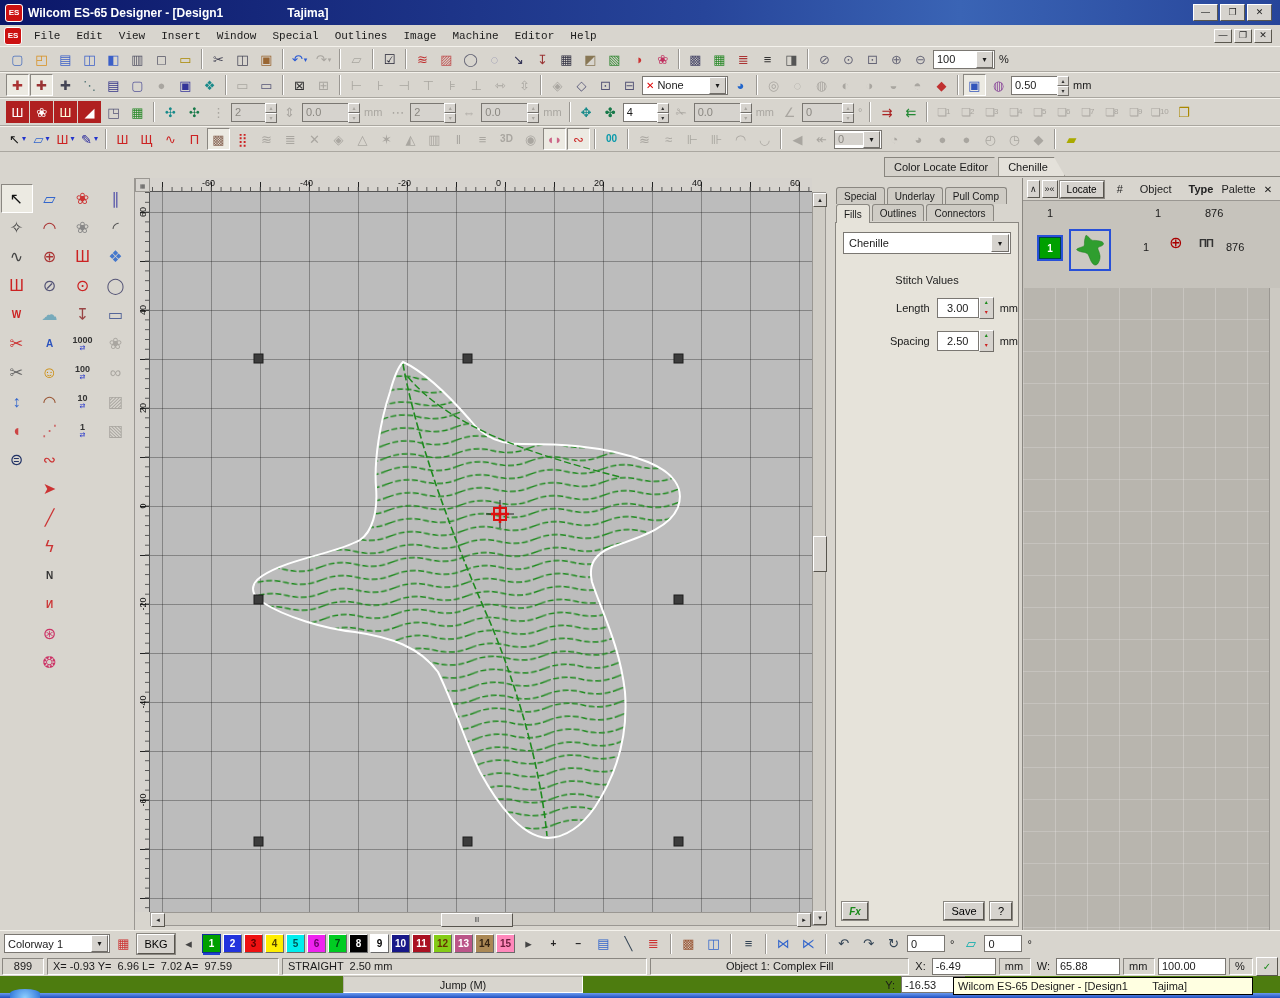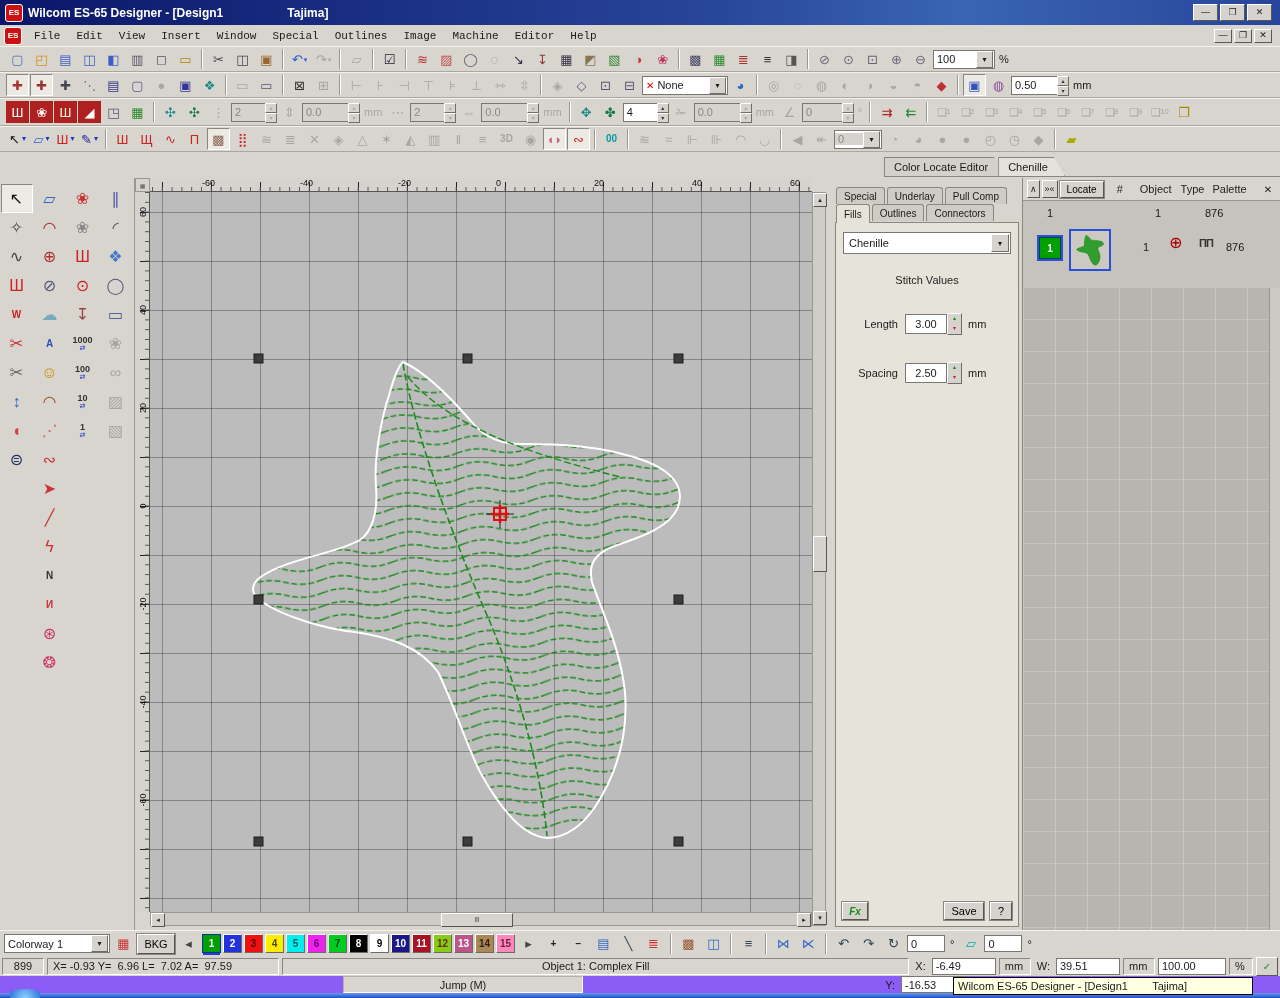--- a/index.html
+++ b/index.html
@@ -100,21 +100,21 @@
   .ptabs{display:flex;padding:9px 2px 0 4px;}
   .ptabs.second{padding-top:0;position:relative;z-index:2;}
   .ptab{height:16px;font-size:10px;padding:0 7px;background:#cfccc5;border:1px solid #8a8781;
     border-bottom:none;border-radius:3px 3px 0 0;margin-right:2px;display:flex;align-items:center;}
   .ptab.active{background:#e6e3da;height:18px;margin-bottom:-1px;}
   .pbody{position:absolute;left:3px;right:3px;top:44px;bottom:3px;background:#e6e3da;border:1px solid #8a8781;}
   .pcombo{margin:9px 7px 0 7px;height:20px;background:#fff;border:1px solid #7a7772;display:flex;align-items:center;font-size:11px;}
   .pcombo .cval{flex:1;padding:0 5px;}
   .pcombo .cdd{width:16px;height:16px;}
   .psection{text-align:center;margin-top:20px;font-size:11px;color:#222;}
-  .pfield{display:flex;align-items:center;margin-top:27px;}
+  .pfield{display:flex;align-items:center;margin-top:11px;justify-content:flex-end;}
   .pfl{width:62px;text-align:right;padding-right:7px;font-size:11px;}
   .pspinbox{width:40px;height:18px;background:#fff;border:1px solid #7a7772;display:flex;align-items:center;
     justify-content:center;font-size:11px;}
   .pspinarr{width:13px;height:20px;display:flex;flex-direction:column;background:#d6d3ce;
     border:1px solid;border-color:#fff #716e69 #716e69 #fff;}
   .pspinarr b{flex:1;font-size:6px;line-height:9px;text-align:center;}
   .pspinarr b.up{color:#1a8a1a;} .pspinarr b.dn{color:#c22;}
   .punit{padding-left:6px;font-size:11px;}
   .pfoot{position:absolute;left:6px;right:6px;bottom:6px;display:flex;align-items:center;}
   .fxbtn{width:26px;height:18px;font-size:10px;font-weight:bold;font-style:italic;color:#1a8a1a;}
@@ -147,21 +147,21 @@
   .palbar{position:absolute;left:0;top:930px;width:1280px;height:26px;background:#d8d5ce;
     border-top:1px solid #f4f2ec;display:flex;align-items:center;gap:2px;padding-left:4px;box-sizing:border-box;}
   .swatch{width:19px;height:19px;font-size:10px;font-weight:bold;display:inline-flex;align-items:center;
     justify-content:center;border:1px solid;border-color:#fff #6a6a6a #6a6a6a #fff;flex:none;box-sizing:border-box;}
   .swatch.sel{border:1px solid #10309a;box-shadow:0 3px 0 -1px #2040d0;}
   
   .st1{position:absolute;left:0;top:956px;width:1280px;height:20px;background:#d8d5ce;display:flex;
     align-items:center;gap:3px;padding:1px 2px;box-sizing:border-box;}
   .scell{height:17px;border:1px solid;border-color:#8a8781 #fff #fff #8a8781;font-size:11px;
     display:flex;align-items:center;padding:0 5px;background:#d8d5ce;box-sizing:border-box;flex:none;white-space:pre;}
-  .st2{position:absolute;left:0;top:976px;width:1280px;height:17px;background:#8b5cf6;display:flex;
+  .st2{position:absolute;left:0;top:976px;width:1280px;height:17px;background:#4d7c0f;display:flex;
     align-items:center;gap:3px;padding:0 2px;box-sizing:border-box;}
   .checkbtn{width:20px;height:17px;font-size:10px;color:#1a8a1a;background:#d6d3ce;border:1px solid;
     border-color:#fff #58554e #58554e #fff;display:flex;align-items:center;justify-content:center;flex:none;}
   .tooltip{position:absolute;left:953px;top:977px;width:300px;height:18px;background:#ffffe1;
     border:1px solid #000;font-size:11px;display:flex;align-items:center;padding:0 4px;white-space:pre;
     box-sizing:border-box;z-index:5;}
   .bluestrip{position:absolute;left:0;top:993px;width:1280px;height:5px;
     background:linear-gradient(#6a9af0,#1f4fc0);}
   .orb{position:absolute;left:10px;top:989px;width:30px;height:9px;border-radius:50% 50% 0 0;
     background:radial-gradient(circle at 50% 100%,#8fd0ff,#2a70d8);z-index:6;}
@@ -688,21 +688,21 @@
   </div>
 </div>
 
 <div class="objpanel">
   <div class="ophead">
     <span class="opbtn">∧</span>
     <span class="opbtn">»«</span>
     <button class="pushbtn" style="height:17px;font-size:10px;">Locate</button>
     <span class="hcol" style="margin-left:13px;">#</span>
     <span class="hcol" style="margin-left:17px;">Object</span>
-    <span class="hcol" style="margin-left:9px;">Type</span>
+    <span class="hcol" style="margin-left:17px;font-weight:bold;">Type</span>
     <span class="hcol" style="margin-left:8px;">Palette</span>
     <span class="opclose">✕</span>
   </div>
   <div class="oprows">
     <div class="oprow-sum">
       <span style="left:24px;top:6px;">1</span>
       <span style="left:132px;top:6px;">1</span>
       <span style="left:182px;top:6px;">876</span>
     </div>
     <div class="opswatch">1</div>
@@ -764,26 +764,27 @@
     <div class="tinput" style="width: 38px;">0</div>
     <span class="tlbl">°</span>
     <span class="tbtn" style="color: rgb(0, 170, 170);">▱</span>
     <div class="tinput" style="width: 38px;">0</div>
     <span class="tlbl">°</span>
   </div>
 
 <div class="st1">
   <span class="scell" style="width:42px;justify-content:center;">899</span>
   <span class="scell" style="width:232px;">X= -0.93 Y=  6.96 L=  7.02 A=  97.59</span>
+  <span class="scell" style="width:365px;">STRAIGHT  2.50 mm</span>
   <span class="scell" style="flex:1;justify-content:center;">Object 1: Complex Fill</span>
   <span class="tlbl">X:</span>
   <span class="tinput" style="width:64px;">-6.49</span>
   <span class="scell" style="width:32px;">mm</span>
   <span class="tlbl">W:</span>
-  <span class="tinput" style="width:64px;">39.51</span>
+  <span class="tinput" style="width:64px;">65.88</span>
   <span class="scell" style="width:32px;">mm</span>
   <span class="tinput" style="width:68px;">100.00</span>
   <span class="scell" style="width:24px;">%</span>
   <span class="checkbtn">✓</span>
 </div>
 <div class="st2">
   <span style="width:338px;"></span>
   <span class="scell" style="width:240px;justify-content:center;border-color:#b4b1aa #fff #fff #b4b1aa;">Jump (M)</span>
   <span style="flex:1;"></span>
   <span class="tlbl">Y:</span>

